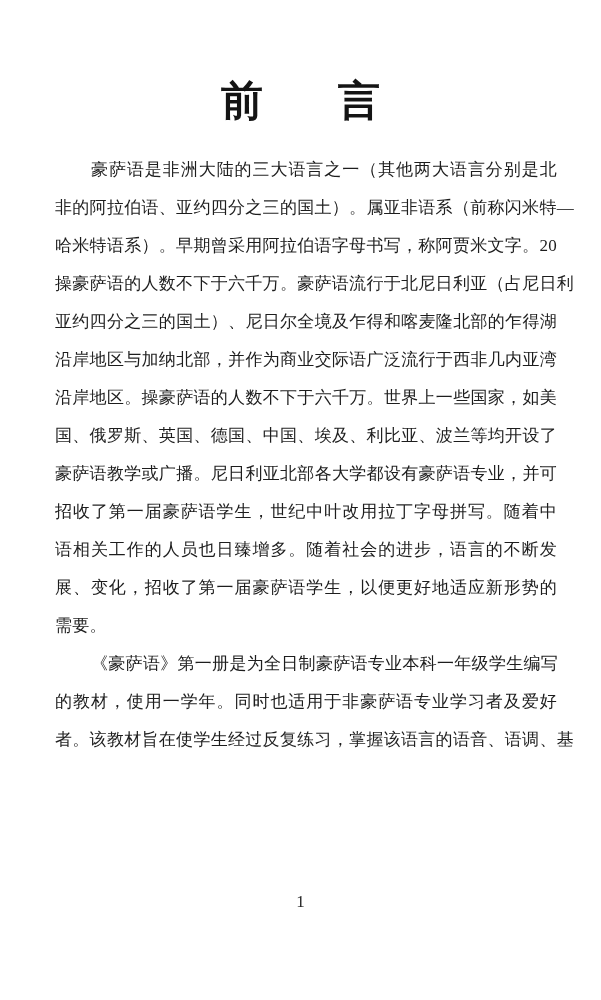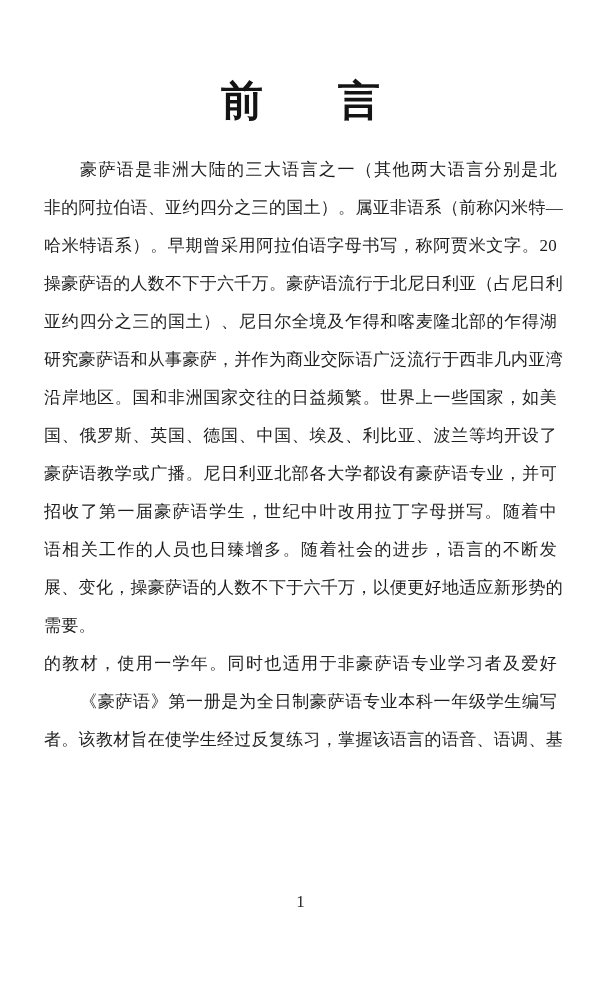--- a/index.html
+++ b/index.html
@@ -35,20 +35,21 @@
     width: 513px;
     font-size: 17px;
     line-height: 38px;
     color: #1d1d1d;
   }
   .ln {
     text-align: justify;
     text-align-last: justify;
     white-space: nowrap;
     letter-spacing: 0.3px;
+    margin-left: 11px;
   }
   .ln.end {
     text-align-last: left;
   }
   .ln.first {
     text-indent: 36px;
   }
   .pagenum {
     position: absolute;
     top: 891px;
@@ -71,36 +72,36 @@
   </div>
 
   <div class="content">
 
     <div>
       <div class="ln first">豪萨语是非洲大陆的三大语言之一（其他两大语言分别是北</div>
       <div class="ln">非的阿拉伯语、亚约四分之三的国土）。属亚非语系（前称闪米特—</div>
       <div class="ln">哈米特语系）。早期曾采用阿拉伯语字母书写，称阿贾米文字。20</div>
       <div class="ln">操豪萨语的人数不下于六千万。豪萨语流行于北尼日利亚（占尼日利</div>
       <div class="ln">亚约四分之三的国土）、尼日尔全境及乍得和喀麦隆北部的乍得湖</div>
-      <div class="ln">研究豪萨语和从事豪萨，并作为商业交际语广泛流行于西非几内亚湾</div>
-      <div class="ln">沿岸地区。国和非洲国家交往的日益频繁。世界上一些国家，如美</div>
+      <div class="ln">沿岸地区与加纳北部，并作为商业交际语广泛流行于西非几内亚湾</div>
+      <div class="ln">沿岸地区。操豪萨语的人数不下于六千万。世界上一些国家，如美</div>
       <div class="ln">国、俄罗斯、英国、德国、中国、埃及、利比亚、波兰等均开设了</div>
       <div class="ln">豪萨语教学或广播。尼日利亚北部各大学都设有豪萨语专业，并可</div>
     </div>
 
     <div>
       <div class="ln">招收了第一届豪萨语学生，世纪中叶改用拉丁字母拼写。随着中</div>
       <div class="ln">语相关工作的人员也日臻增多。随着社会的进步，语言的不断发</div>
-      <div class="ln">展、变化，操豪萨语的人数不下于六千万，以便更好地适应新形势的</div>
+      <div class="ln">展、变化，招收了第一届豪萨语学生，以便更好地适应新形势的</div>
       <div class="ln end">需要。</div>
     </div>
 
     <div>
+      <div class="ln first">《豪萨语》第一册是为全日制豪萨语专业本科一年级学生编写</div>
       <div class="ln">的教材，使用一学年。同时也适用于非豪萨语专业学习者及爱好</div>
-      <div class="ln first">《豪萨语》第一册是为全日制豪萨语专业本科一年级学生编写</div>
       <div class="ln">者。该教材旨在使学生经过反复练习，掌握该语言的语音、语调、基</div>
     </div>
 
   </div>
 
   <div class="pagenum">1</div>
 
 </div>
 
 </body></html>

